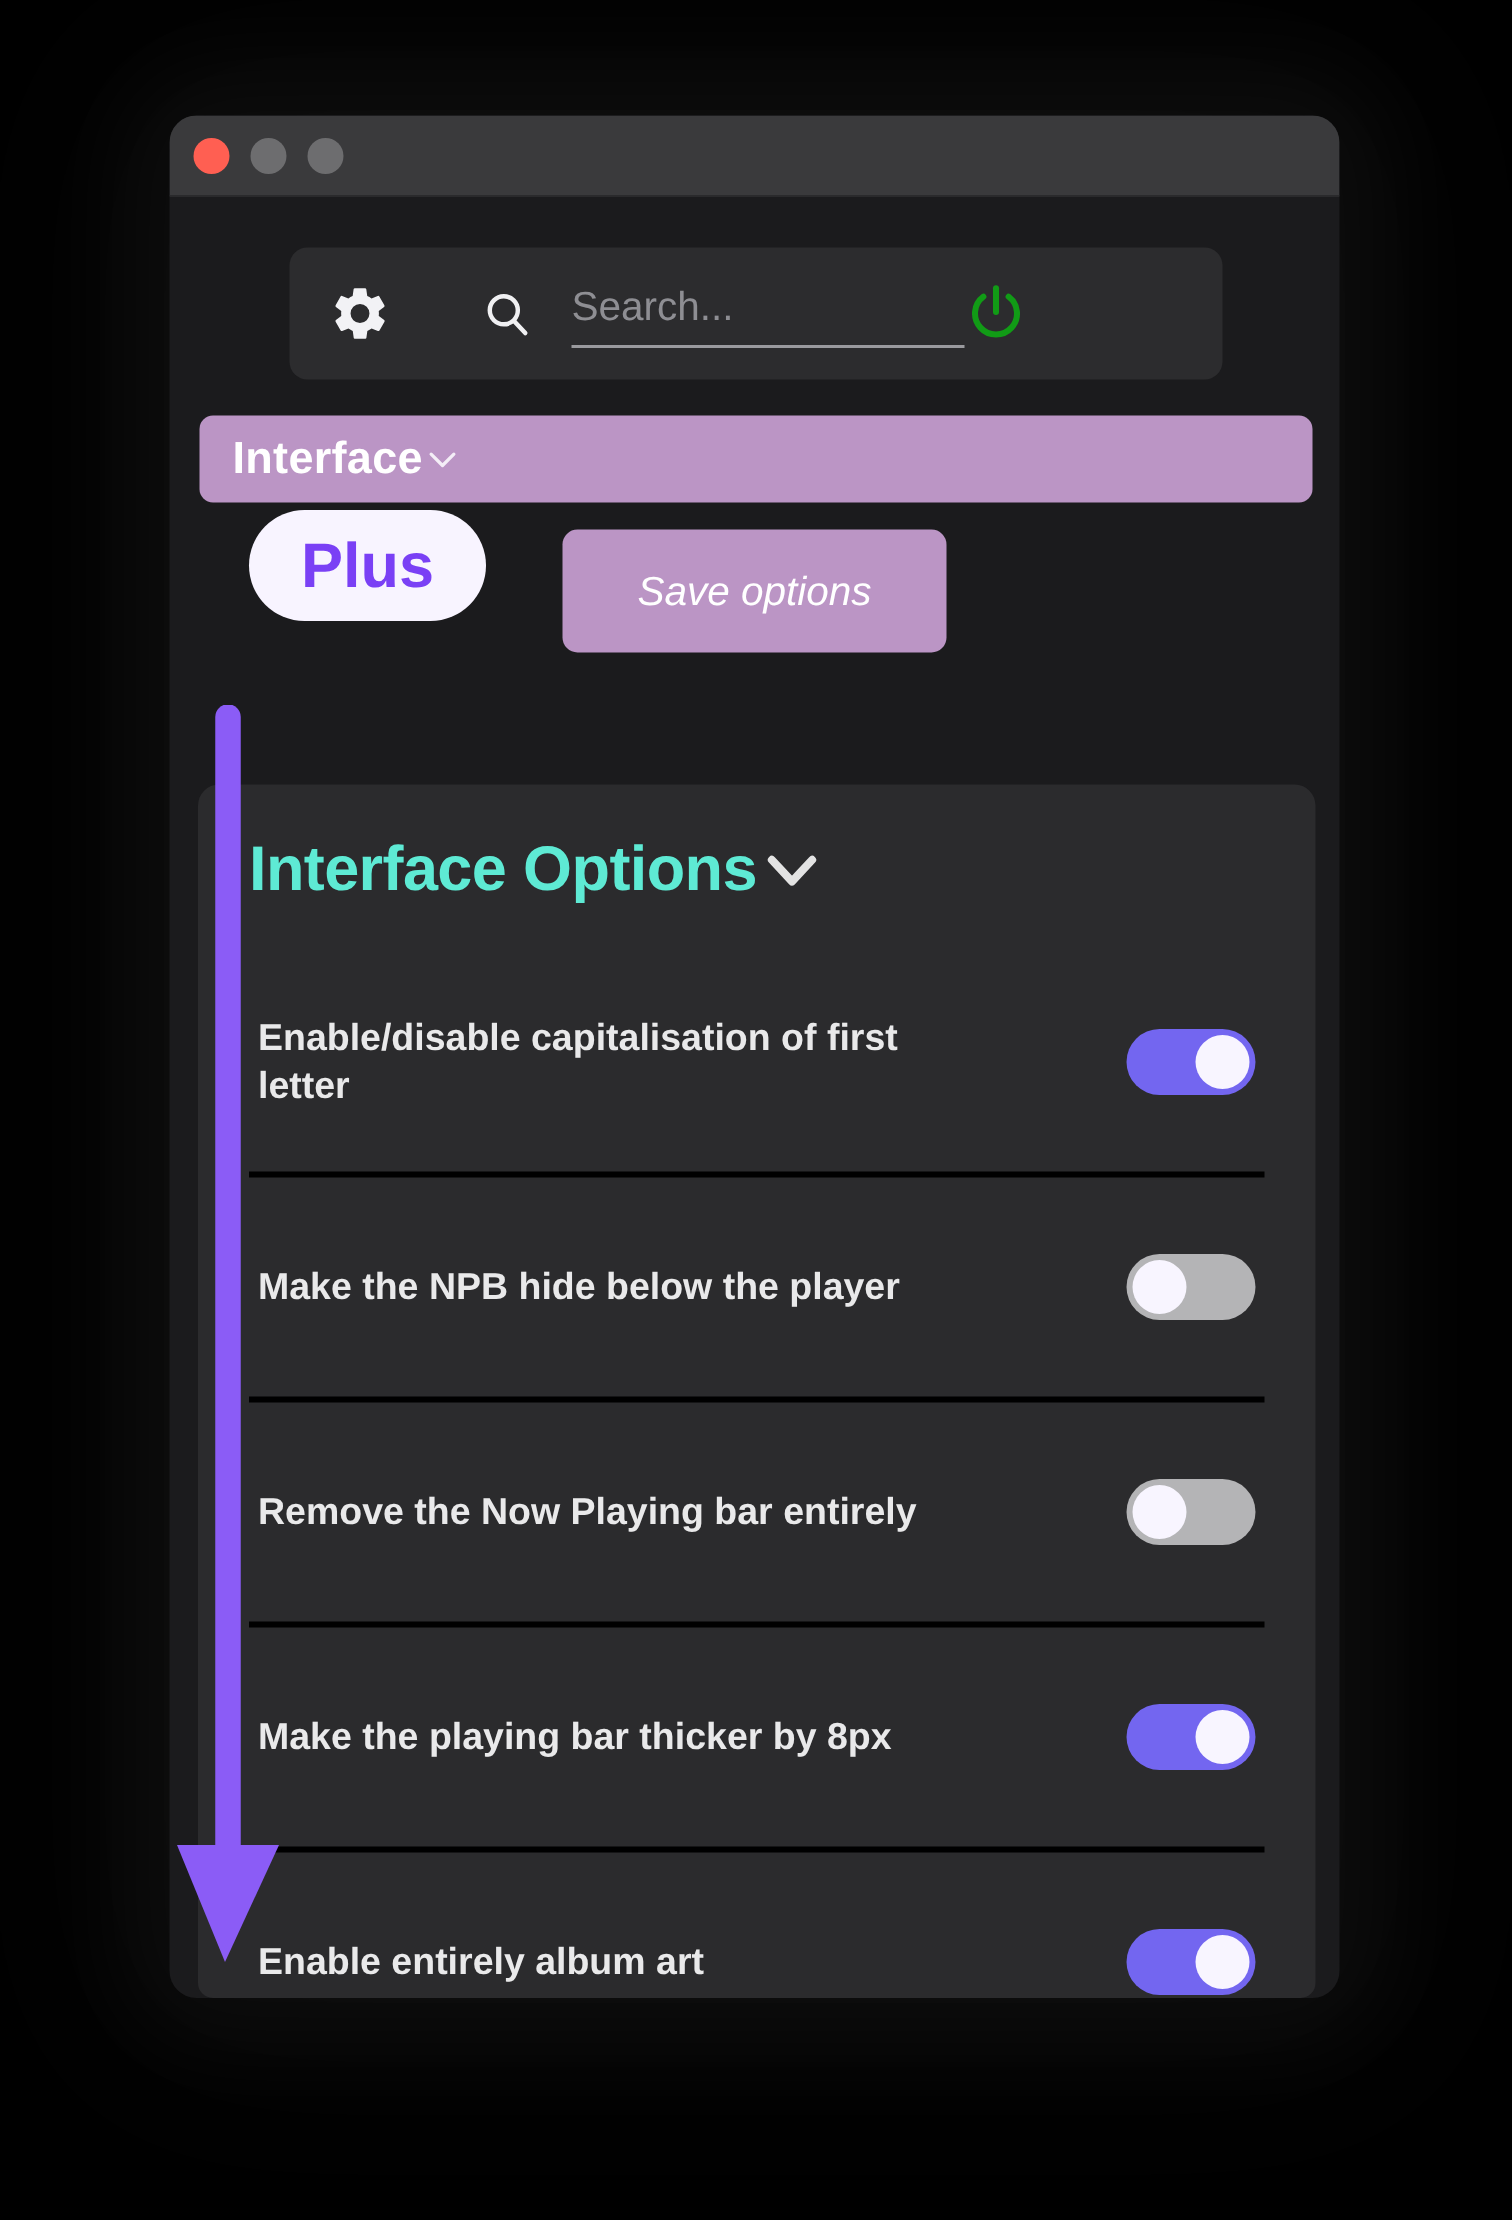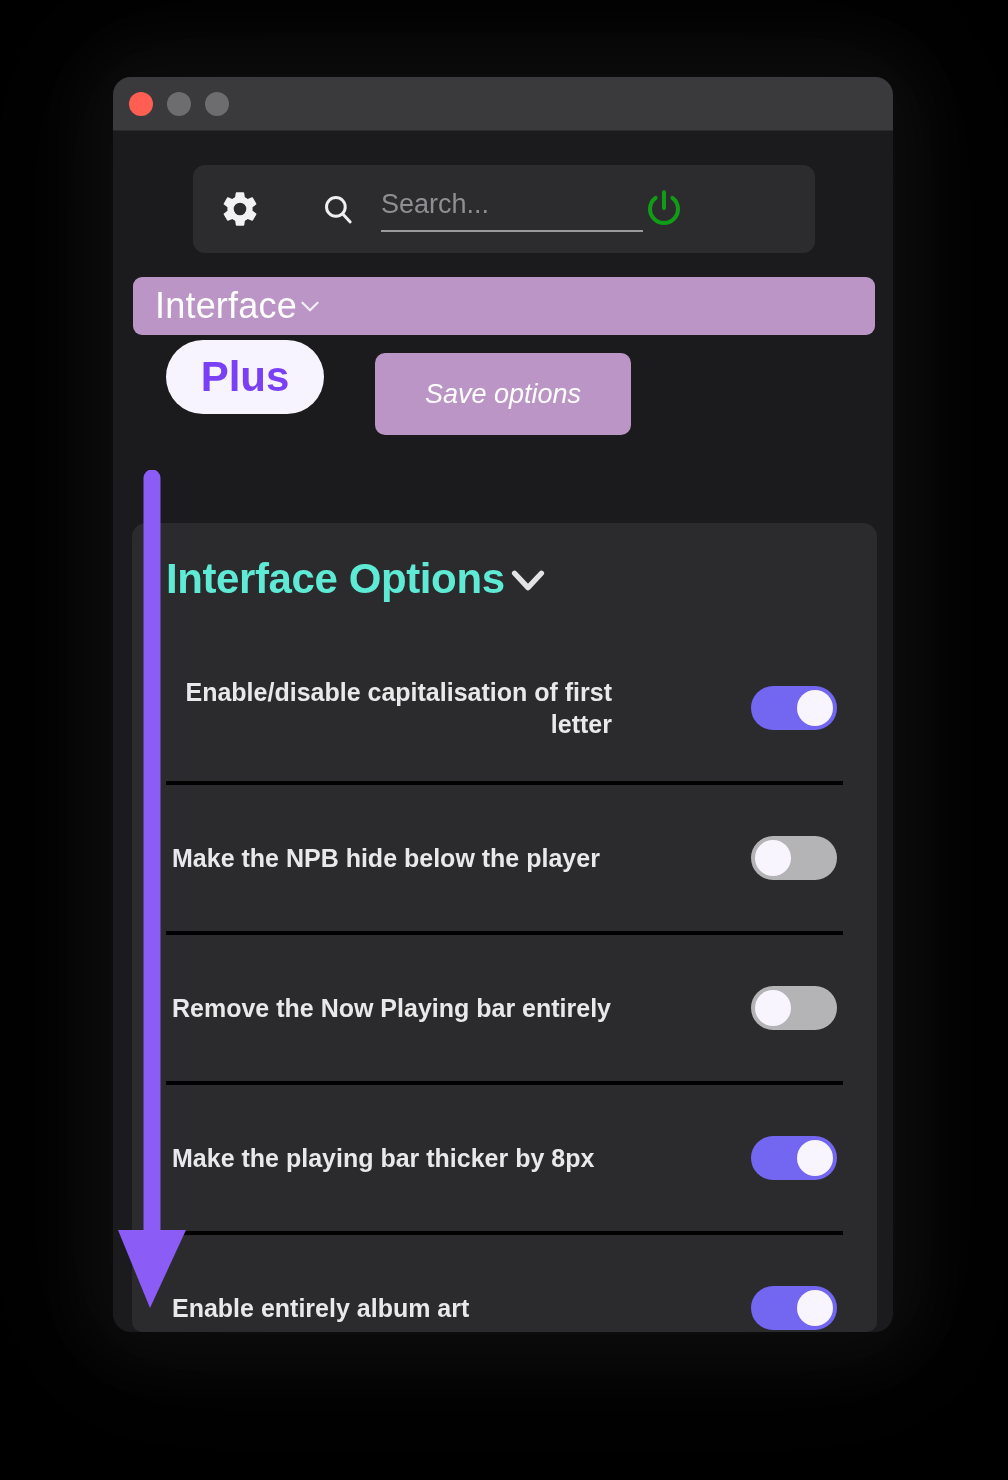--- a/index.html
+++ b/index.html
@@ -57,21 +57,21 @@
   .search-input::placeholder{ color:#8e8e93; }
   .power-icon{ width:42px; height:42px; display:block; margin-left:auto; }
 
   
   .dropdown{
     position:absolute; left:20px; top:146px; width:742px; height:58px;
     background:#bb95c5; border-radius:9px;
     display:flex; align-items:center; padding:0 22px;
     cursor:pointer;
   }
-  .dropdown-label{ color:#fff; font-size:36px; letter-spacing:.2px; }
+  .dropdown-label{ color:#fff; font-size:30px; letter-spacing:.2px;font-weight:bold; }
   .dropdown-chevron{ margin-left:auto; width:26px; height:26px; display:block; }
 
   
   .save-btn{
     position:absolute; left:262px; top:222px; width:256px; height:82px;
     background:#bb95c5; border:none; border-radius:10px;
     color:#fff; font-size:27px; font-family:"Liberation Sans",sans-serif;
     cursor:pointer;
     font-style:italic;
   }
@@ -88,21 +88,20 @@
   .panel-title{
     color:#5eead4; font-size:42px; font-weight:bold; letter-spacing:-.4px;
   }
   .panel-chevron{ margin-left:auto; width:46px; height:46px; display:block; }
 
   .opt-row{
     display:flex; align-items:center;
     min-height:150px;
     border-bottom:4px solid #000;
     padding:10px 6px 10px 6px;
-    text-align:right;
   }
   .opt-label{
     color:#e9e9ea; font-size:25px; font-weight:bold; line-height:1.28;
     max-width:440px;
   }
   .toggle{
     margin-left:auto; width:86px; height:44px; border-radius:22px;
     position:relative; flex:none; cursor:pointer;
   }
   .toggle.on{ background:#7366f0; }

